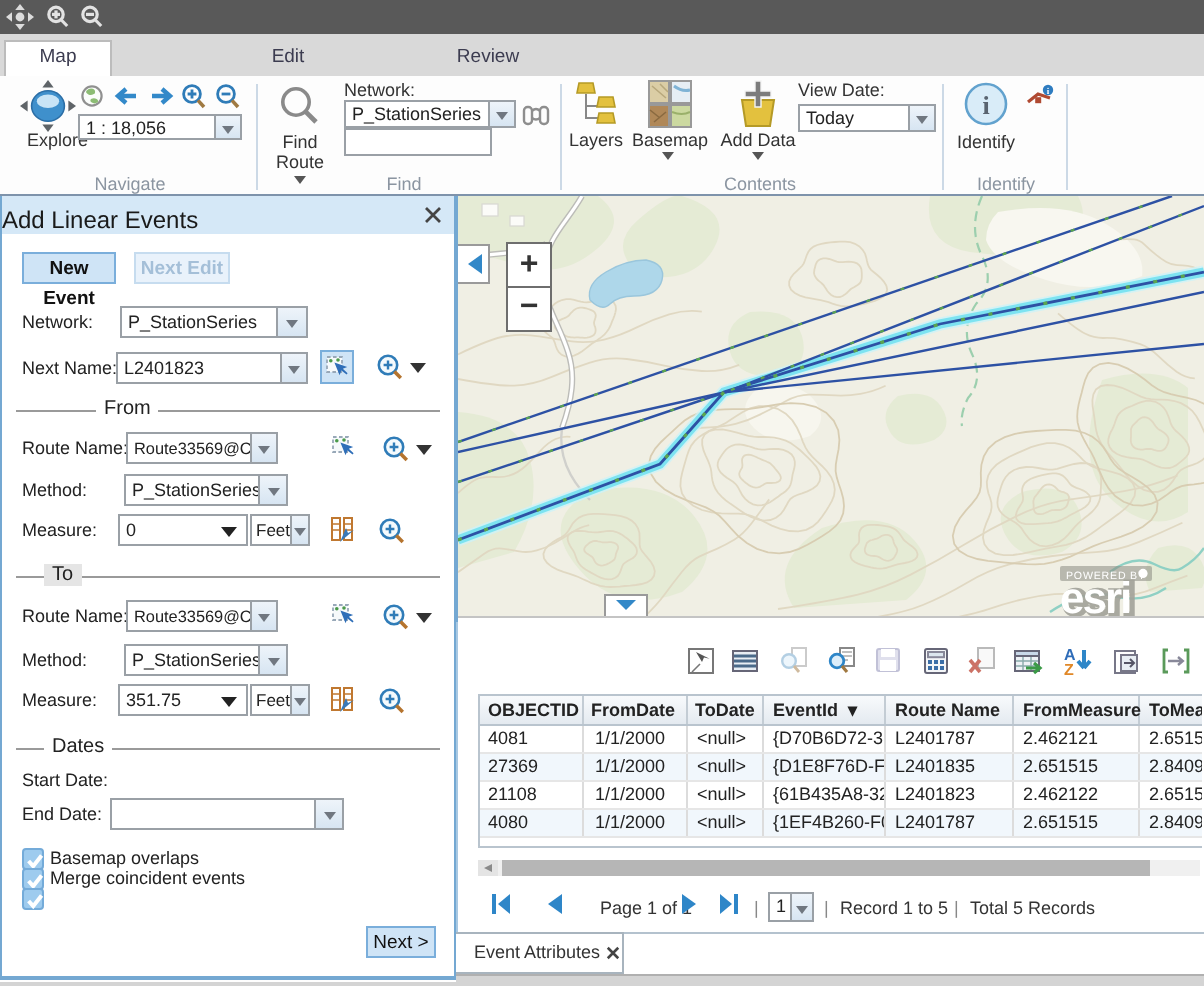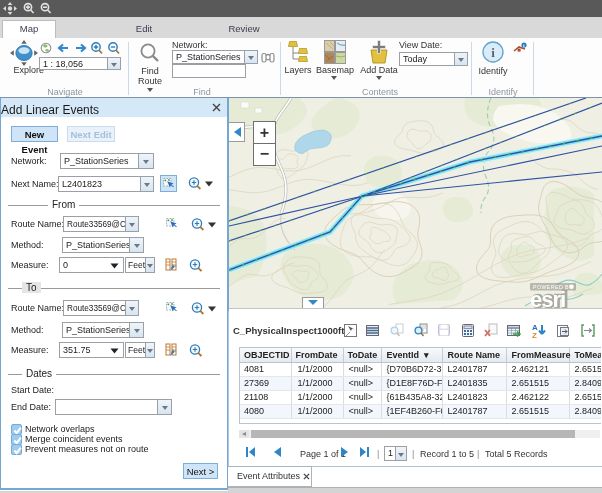--- a/index.html
+++ b/index.html
@@ -302,33 +302,32 @@
 <div class="lbl" style="left:11px;top:402px;">End Date:</div>
 <div class="combo" style="left:55px;top:399px;width:117px;height:16px;">
       <span class="cbtn" style="width:13px;"></span>
     </div>
 
 <div class="chk" style="left:11px;top:424px;">
       <svg width="11" height="11" viewBox="0 0 11 11">
         <path d="M2.3 5.5l2.3 2.6 4.2-5.4" stroke="#fff" stroke-width="2" fill="none"></path>
       </svg>
     </div>
-<div class="lbl" style="left:25px;top:424px;">Network overlaps</div>
+<div class="lbl" style="left:25px;top:424px;">Basemap overlaps</div>
 <div class="chk" style="left:11px;top:434px;">
       <svg width="11" height="11" viewBox="0 0 11 11">
         <path d="M2.3 5.5l2.3 2.6 4.2-5.4" stroke="#fff" stroke-width="2" fill="none"></path>
       </svg>
     </div>
 <div class="lbl" style="left:25px;top:434px;">Merge coincident events</div>
 <div class="chk" style="left:11px;top:444px;">
       <svg width="11" height="11" viewBox="0 0 11 11">
         <path d="M2.3 5.5l2.3 2.6 4.2-5.4" stroke="#fff" stroke-width="2" fill="none"></path>
       </svg>
     </div>
-<div class="lbl" style="left:25px;top:444px;">Prevent measures not on route</div>
 <div class="btn" style="left:183px;top:463px;width:35px;height:16px;line-height:15px;font-weight:normal;color:#111;">Next &gt;</div>
 
 <svg class="abs" style="left:229px;top:98px;" width="373" height="210" viewBox="0 0 373 210">
 <rect width="373" height="210" fill="#f0efe4"></rect>
 <g fill="#e5ebd5">
 <path d="M0 0h70q16 12 0 26t-34 10L0 26z"></path>
 <path d="M112 0q26 8 16 26t-36 14q-18-14-2-28t22-12z"></path>
 <path d="M0 108q30 2 36 24t-8 46L0 186z"></path>
 <path d="M66 148q36-8 52 12t-6 38q-32 12-52-12t6-38z"></path>
 <path d="M182 166q32-10 46 6t-4 30l-56 4q-14-22 14-40z"></path>
@@ -415,21 +414,20 @@
 <div class="abs" style="left:234px;top:127px;border-top:5px solid transparent;border-bottom:5px solid transparent;border-right:7px solid #3288c8;"></div>
 <div class="abs" style="left:253px;top:121px;width:23px;height:45px;background:#fff;border:1px solid #6e6e6e;box-sizing:border-box;"></div>
 <div class="abs" style="left:253px;top:143px;width:23px;height:1px;background:#6e6e6e;"></div>
 <div class="abs" style="left:253px;top:124px;width:23px;height:20px;text-align:center;font-size:16px;font-weight:bold;color:#333;">+</div>
 <div class="abs" style="left:253px;top:145px;width:23px;height:20px;text-align:center;font-size:16px;font-weight:bold;color:#333;">−</div>
 <div class="abs" style="left:302px;top:297px;width:22px;height:11px;background:#fff;border:1px solid #9a9a9a;border-bottom:none;box-sizing:border-box;"></div>
 <div class="abs" style="left:308px;top:300px;border-left:5px solid transparent;border-right:5px solid transparent;border-top:5.5px solid #3288c8;"></div>
 <div class="abs" style="left:229px;top:308px;width:373px;height:1px;background:#c4c4c4;"></div>
 
 <div class="abs" style="left:228px;top:311px;width:1px;height:156px;background:#a8c8e2;"></div>
-<div class="lbl" style="left:233px;top:325px;font-weight:bold;font-size:9.5px;color:#333;">C_PhysicalInspect1000ft</div>
 
 <svg class="abs" style="left:344px;top:323px;" width="252" height="15" viewBox="0 0 252 15">
   <g transform="translate(0,0)">
     <rect x="0.5" y="1.5" width="12" height="12" fill="#fff" stroke="#777"></rect>
     <path d="M4 3l3 5 1-2.2 2.8 0.6z" fill="#555"></path>
         <path d="M2 13l4-4" stroke="#777" stroke-width="0.8"></path>
   </g>
   <g transform="translate(22,0)">
     <rect x="0.5" y="2.5" width="12" height="10" fill="#e8eef4" stroke="#667"></rect>
     <path d="M1 5h11M1 7.5h11M1 10h11" stroke="#4a6a8a" stroke-width="1.4"></path>

